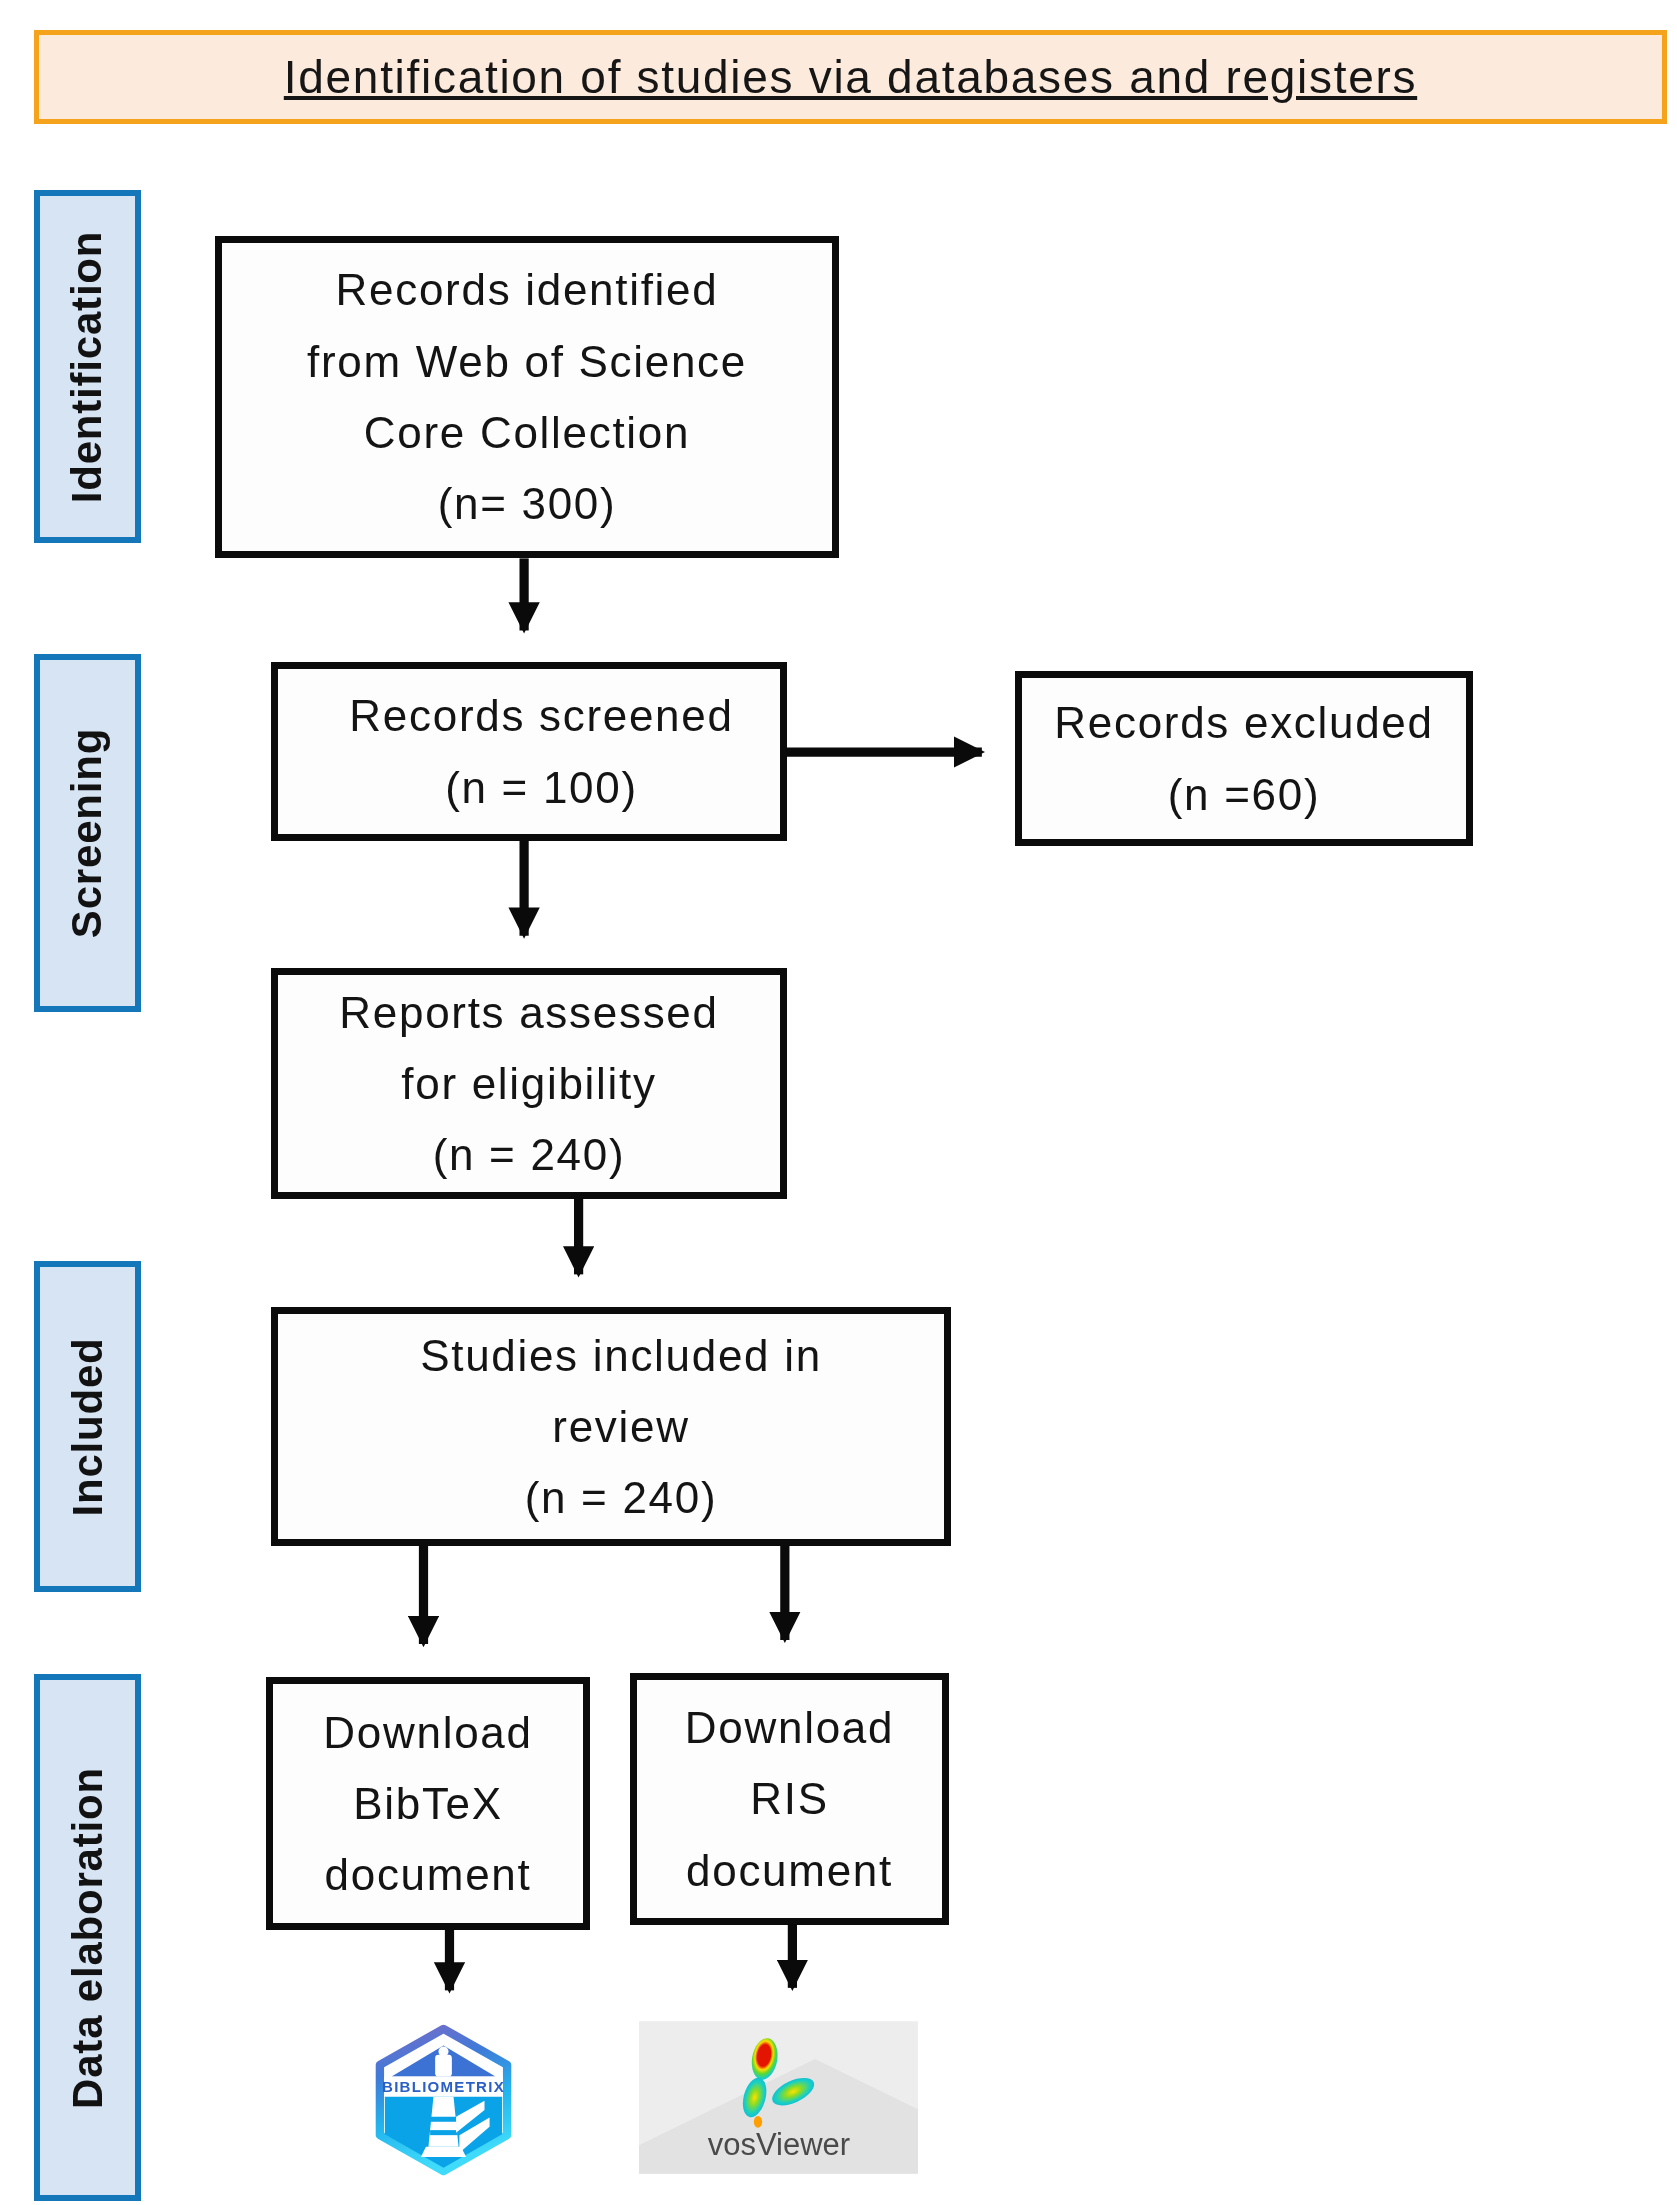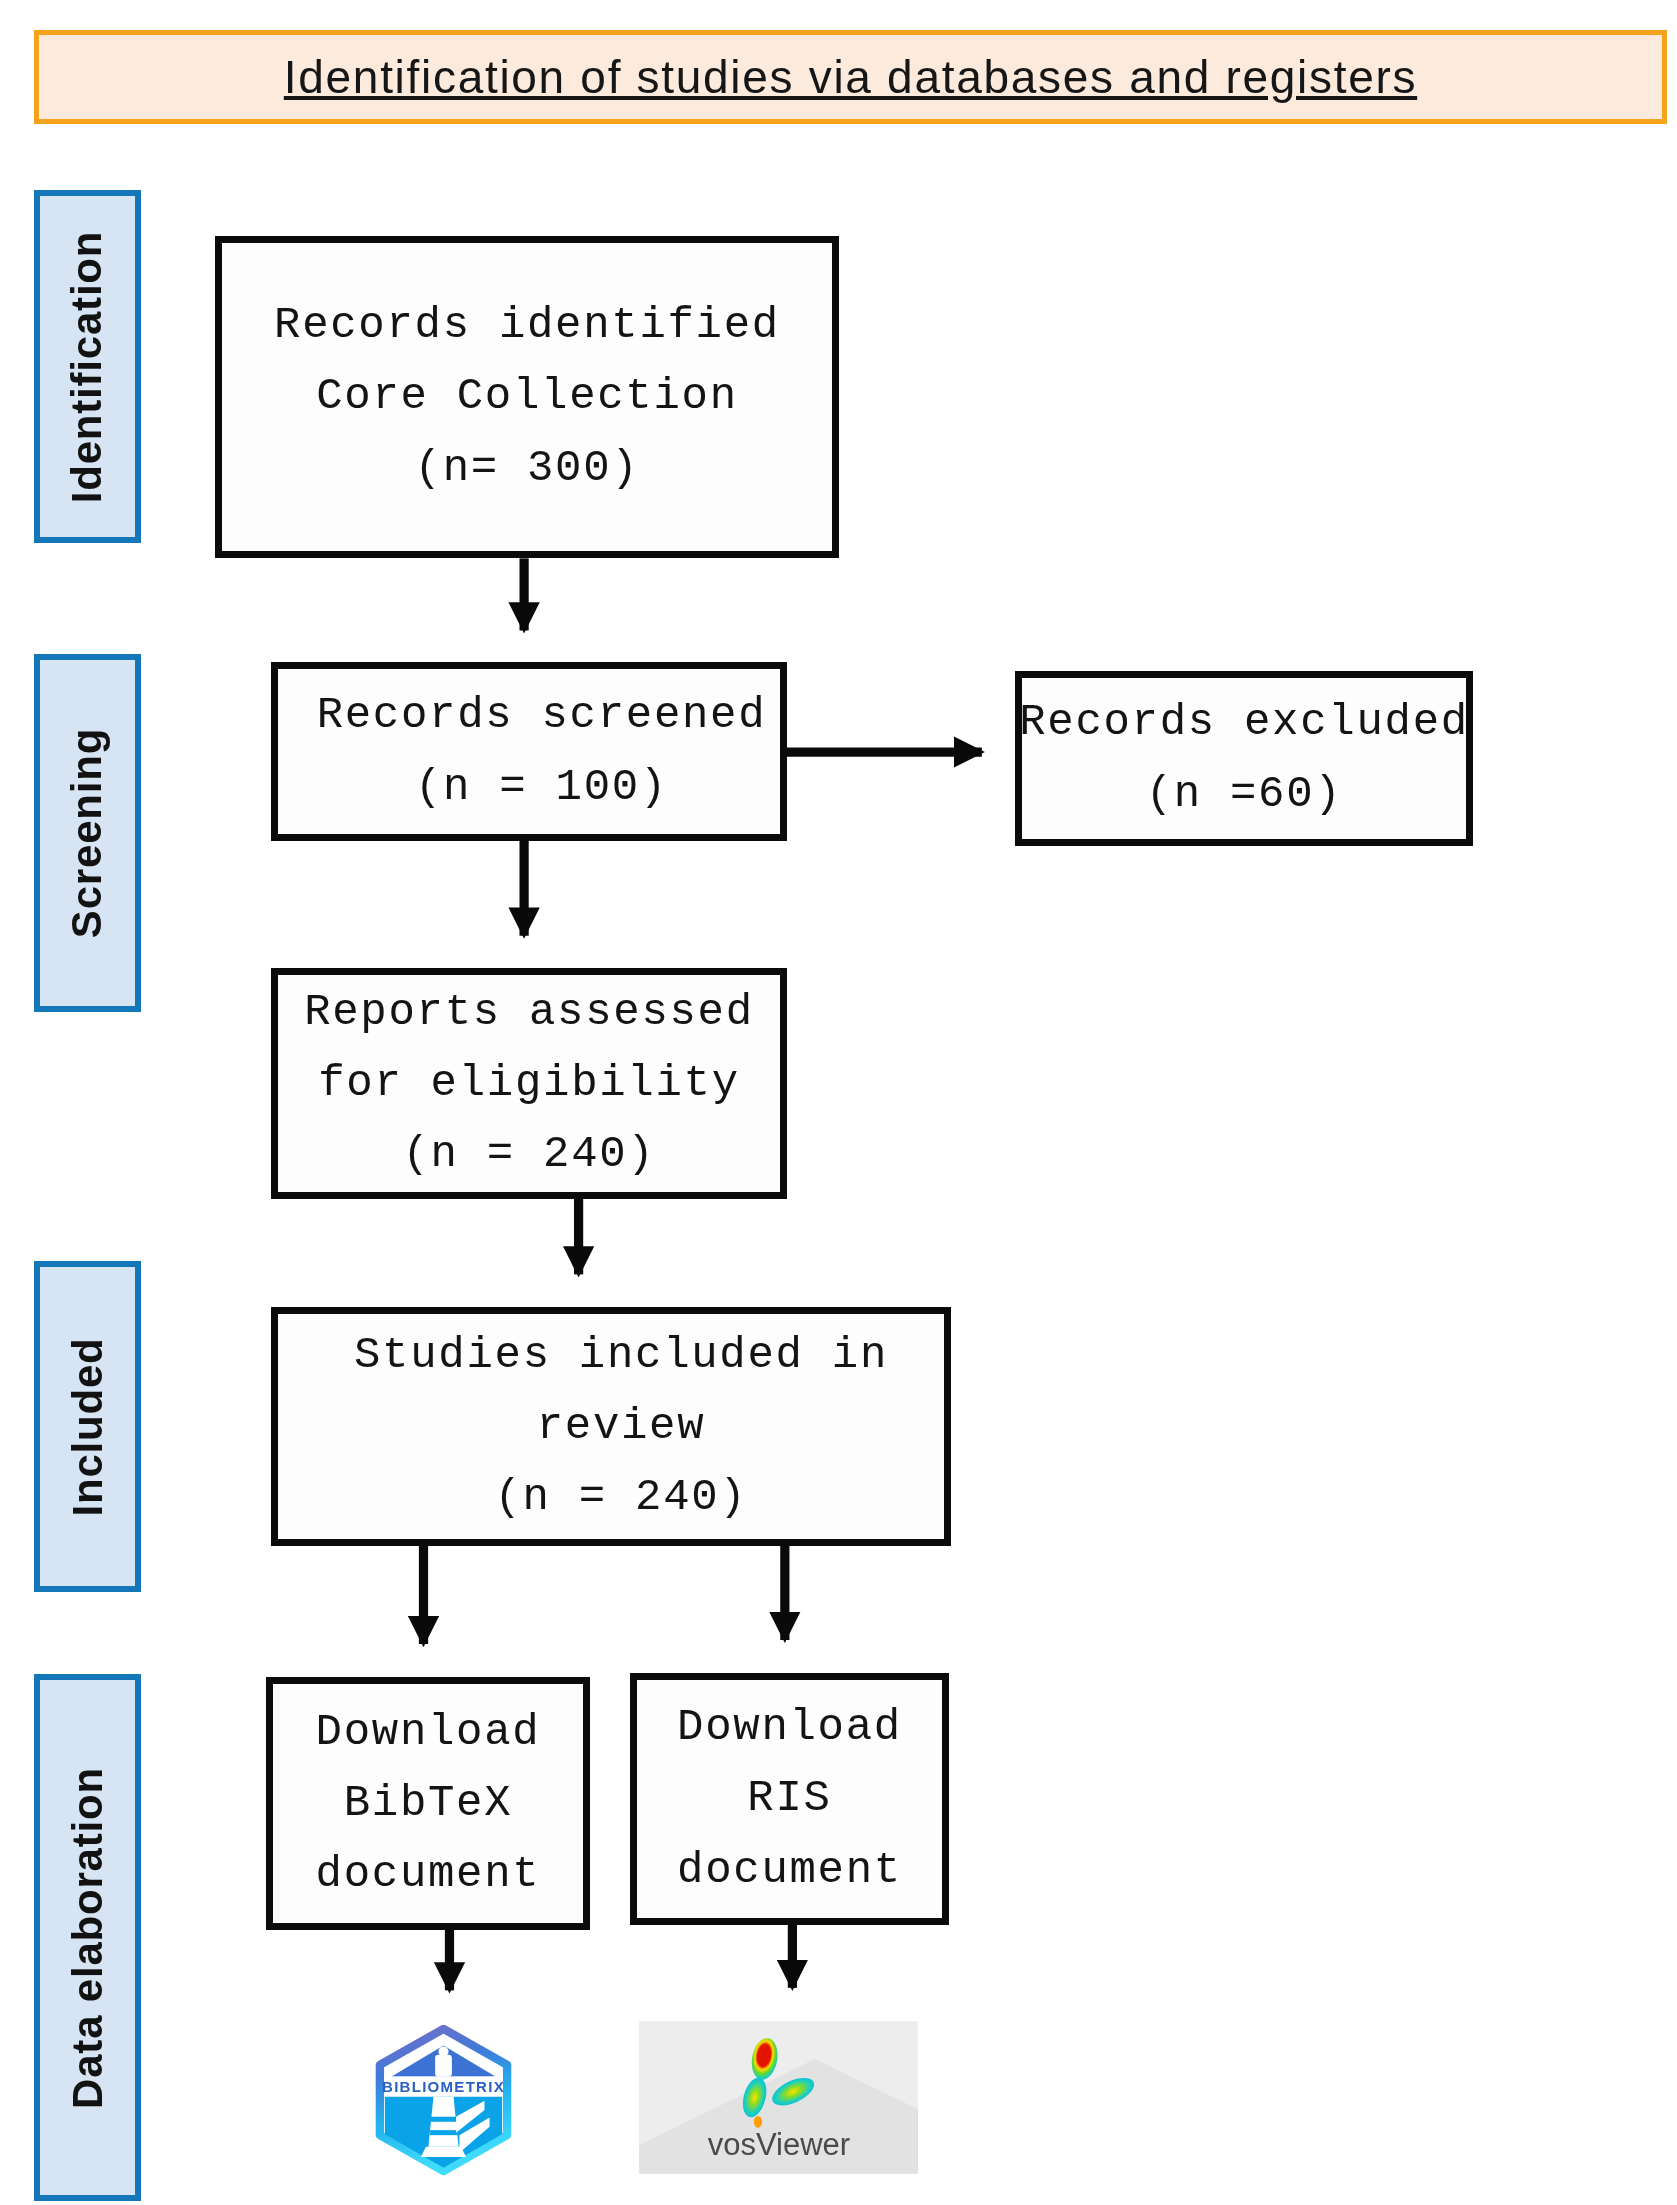--- a/index.html
+++ b/index.html
@@ -31,21 +31,21 @@
   #stage-included         { top:1261px; height:331px; }
   #stage-data-elaboration { top:1674px; height:527px; }
 
   
   .fbox {
     position:absolute; box-sizing:border-box; background:#FDFDFD;
     border:7.5px solid #0B0B0B; color:#141414;
     display:flex; flex-direction:column; align-items:center; justify-content:center;
     text-align:center; font-size:44px; letter-spacing:1.7px;
   }
-  .fbox .line { display:block; line-height:1.62; white-space:nowrap;font-family:Liberation Mono, monospace; }
+  .fbox .line { display:block; line-height:1.62; white-space:nowrap; }
   #box-records-identified { left:215px;  top:236px;  width:624px; height:322px; }
   #box-records-screened   { left:271px;  top:662px;  width:516px; height:179px;padding-left:25px; }
   #box-records-excluded   { left:1015px; top:671px;  width:458px; height:175px;justify-content:center; }
   #box-reports-assessed   { left:271px;  top:968px; width:516px; height:231px; }
   #box-studies-included   { left:271px;  top:1307px; width:680px; height:239px;padding-left:20px; }
   #box-download-bibtex    { left:266px;  top:1677px; width:324px; height:253px; }
   #box-download-ris       { left:630px;  top:1673px; width:319px; height:252px; }
 
   
   .arrows { position:absolute; left:0; top:0; width:1677px; height:2205px; pointer-events:none; }
@@ -72,20 +72,21 @@
   </div>
   <div class="stage" id="stage-included">
     <span class="vtext">Included</span>
   </div>
   <div class="stage" id="stage-data-elaboration">
     <span class="vtext">Data elaboration</span>
   </div>
 
   <div class="fbox" id="box-records-identified">
     <span class="line">Records identified</span>
+    <span class="line">from Web of Science</span>
     <span class="line">Core Collection</span>
     <span class="line">(n= 300)</span>
   </div>
 
   <div class="fbox" id="box-records-screened">
     <span class="line">Records screened</span>
     <span class="line">(n = 100)</span>
   </div>
 
   <div class="fbox" id="box-records-excluded">

